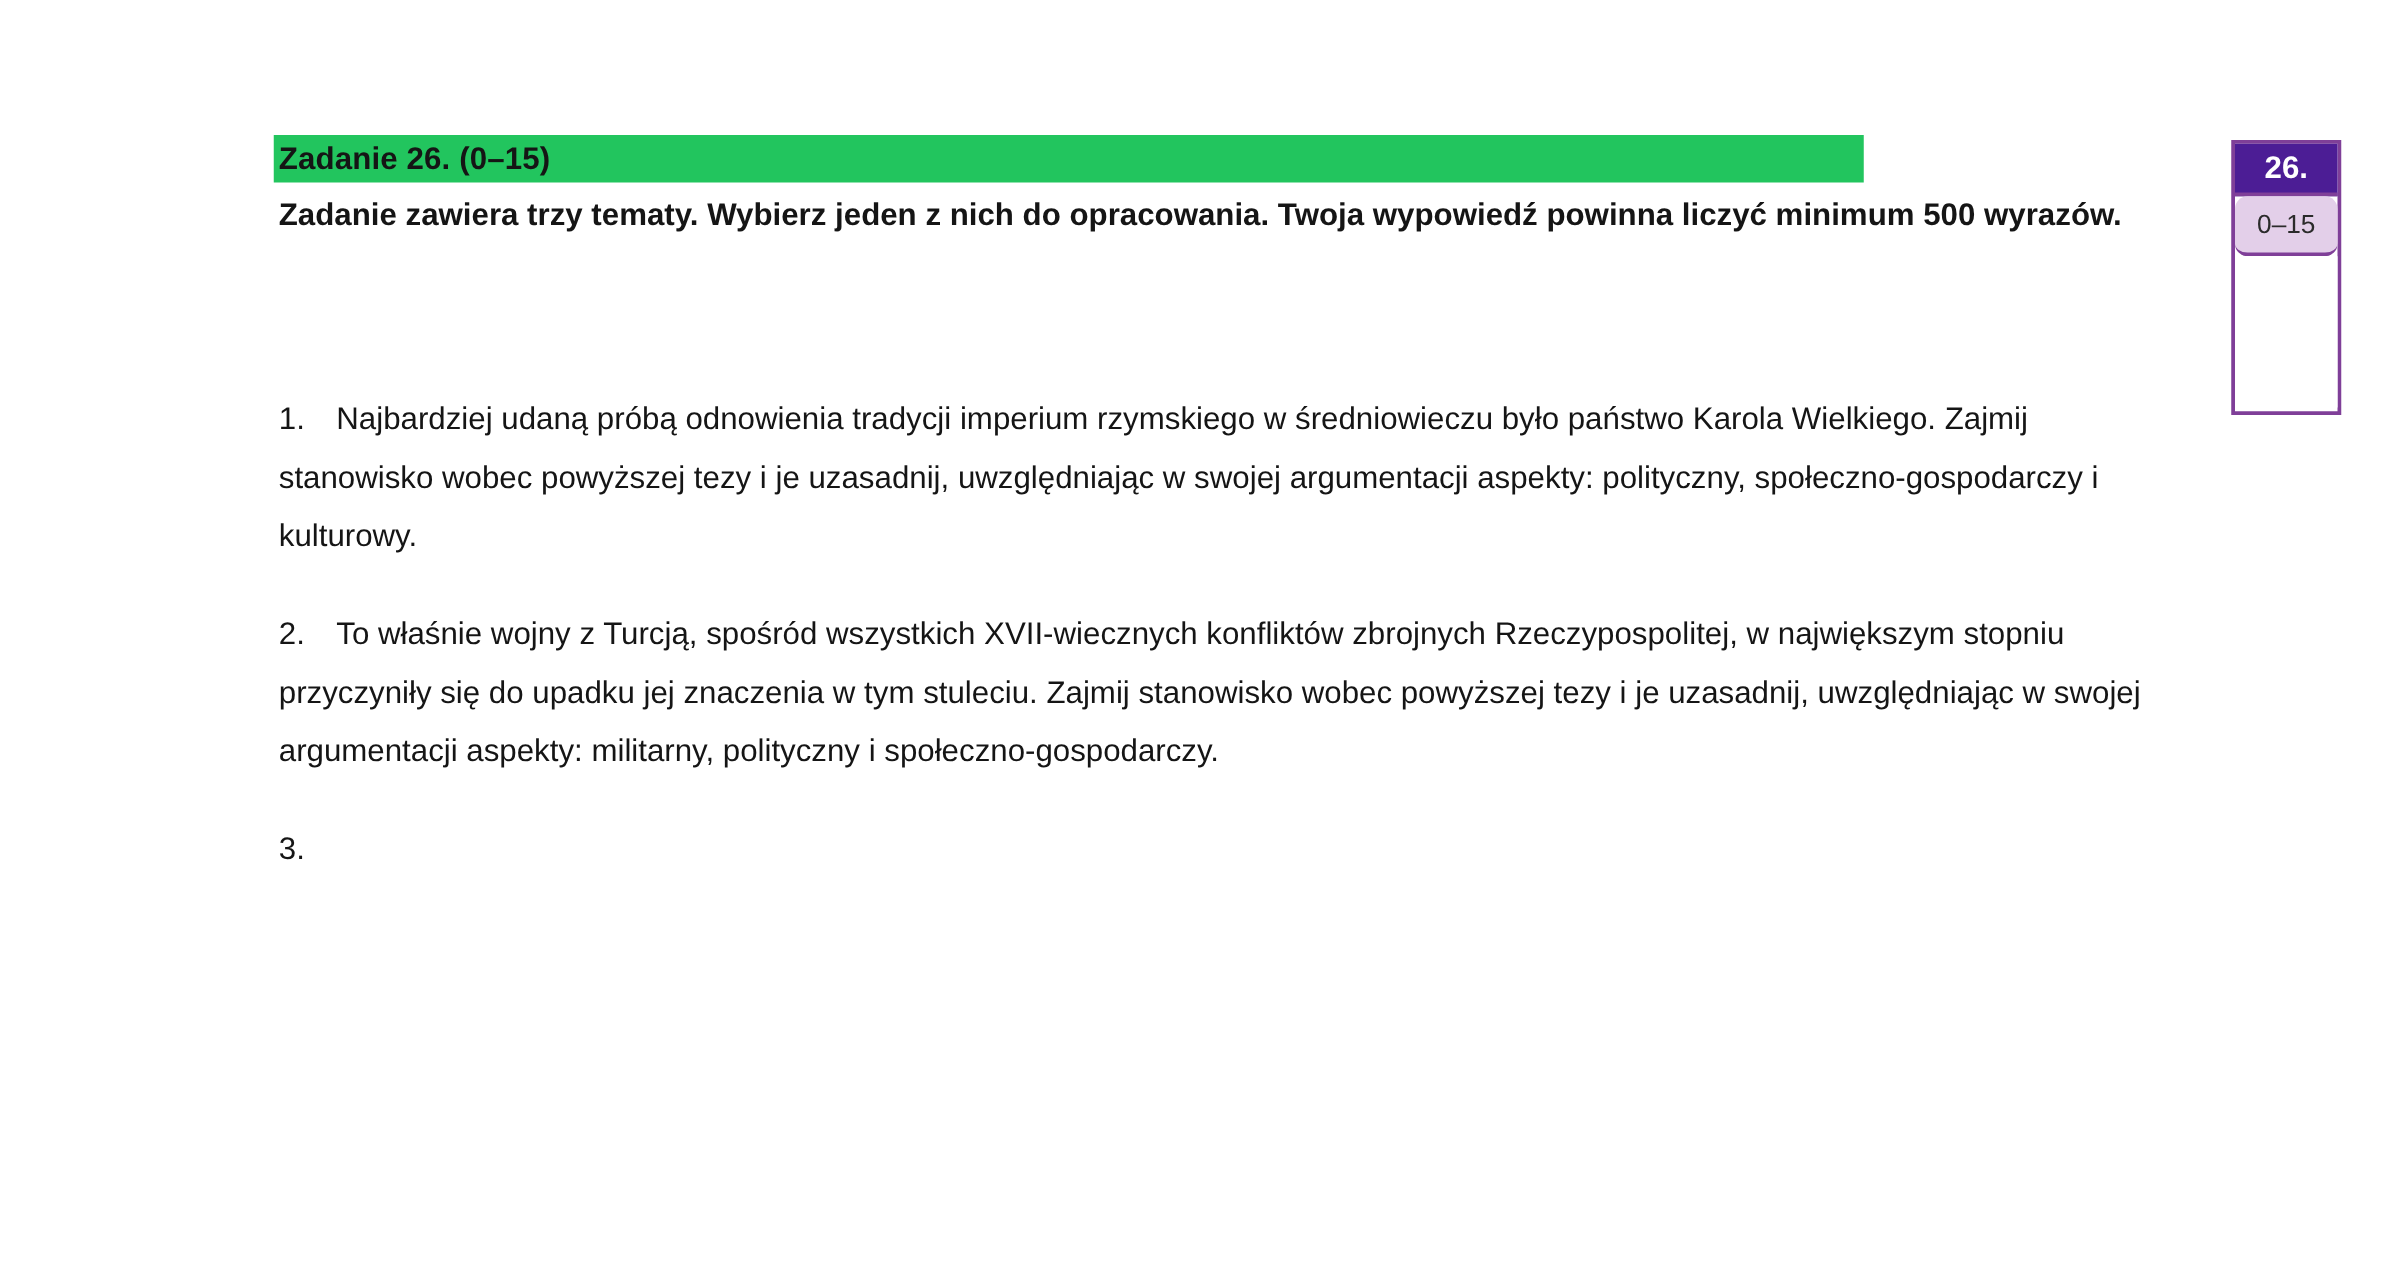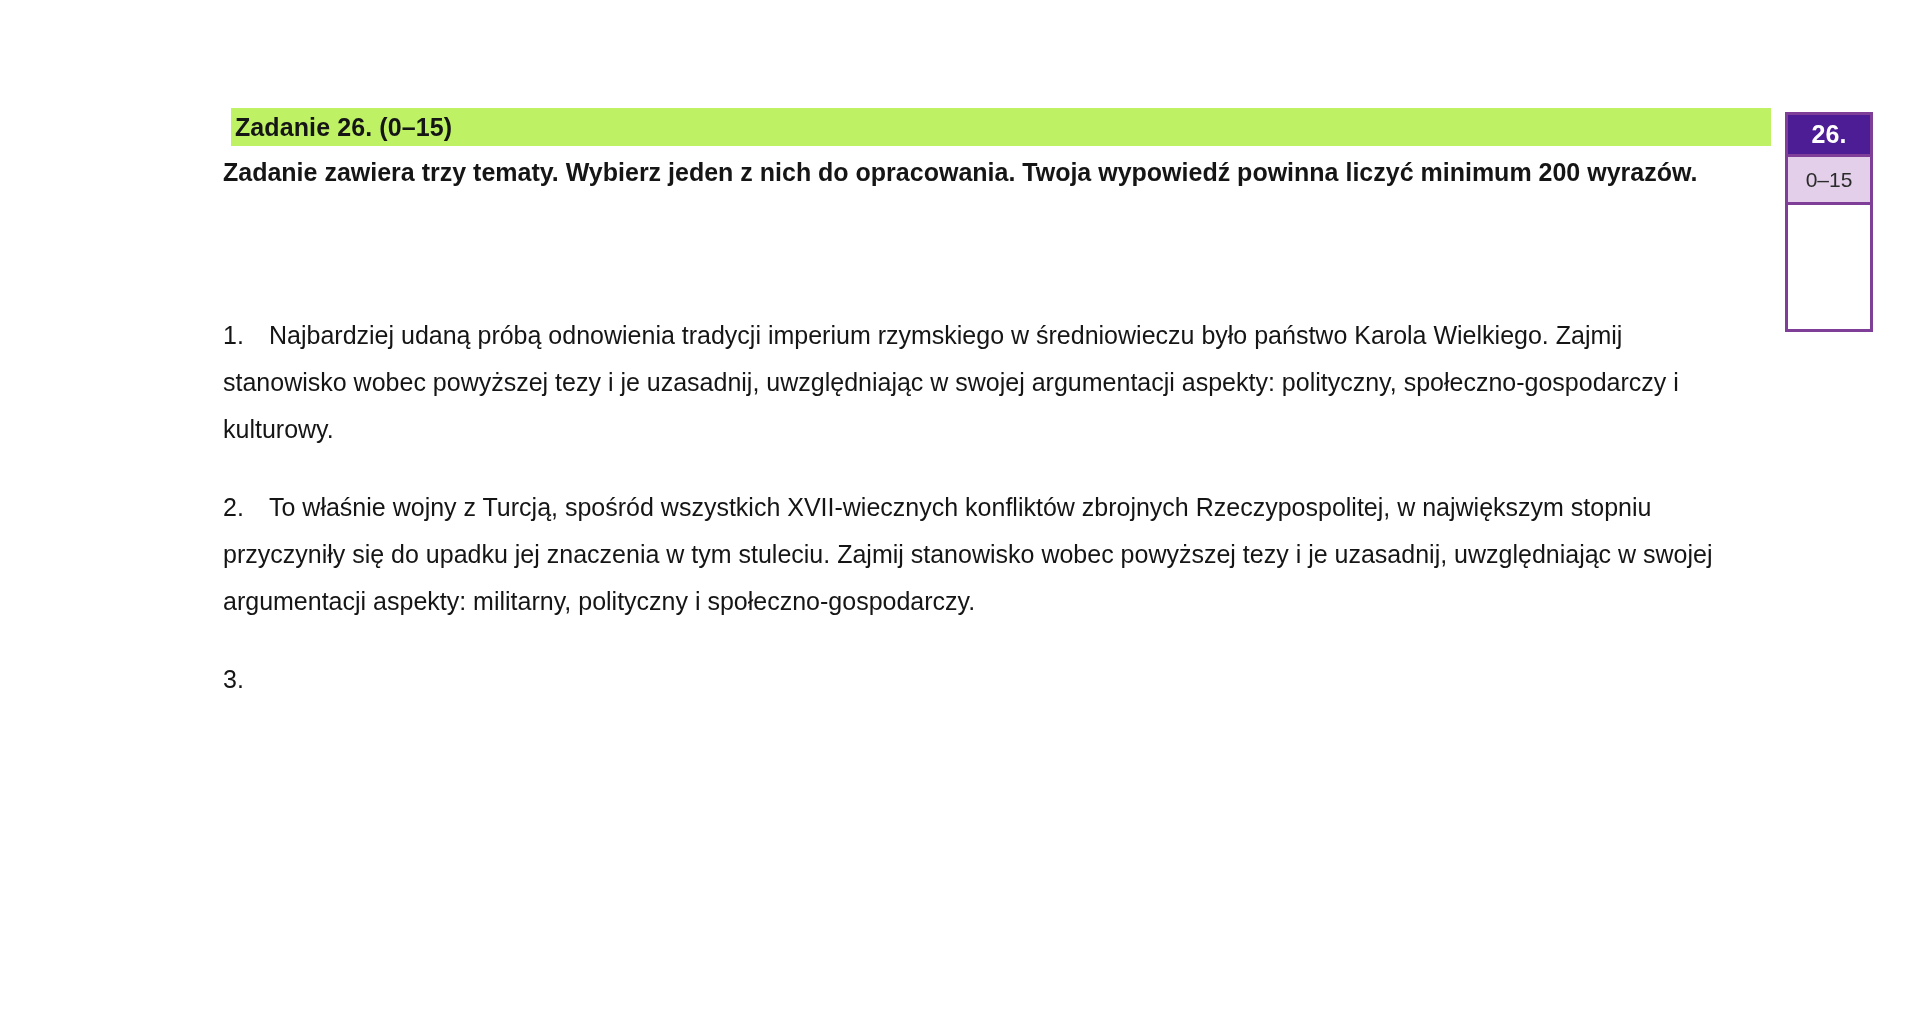--- a/index.html
+++ b/index.html
@@ -22,26 +22,25 @@
     top: 0;
     width: 1920px;
     height: 1012px;
   }
 
   
   .task-header {
     position: absolute;
     left: 219px;
     top: 108px;
-    width: 1540px;
+    width: 1272px;
     height: 38px;
-    background: #bef264;
+    background: #22c55e;
     display: flex;
     align-items: center;
-    margin-left: 12px;
   }
   .task-header-text {
     font-size: 25px;
     font-weight: bold;
     letter-spacing: 0.1px;
     color: #151515;
     padding-left: 4px;
   }
 
   
@@ -107,36 +106,37 @@
   .score-range {
     height: 48px;
     background: #e3cfe9;
     color: #2b2b2b;
     font-size: 21px;
     display: flex;
     align-items: center;
     justify-content: center;
     border-bottom: 3px solid #7f3f98;
     box-sizing: border-box;
+    border-radius: 10px;
   }
   .score-blank {
     height: 121px;
     background: #ffffff;
   }
 </style>
 </head>
 <body>
 
 <div class="page">
 
   <div class="task-header">
     <span class="task-header-text">Zadanie 26. (0–15)</span>
   </div>
 
-  <div class="instruction">Zadanie zawiera trzy tematy. Wybierz jeden z nich do opracowania. Twoja wypowiedź powinna liczyć minimum 200 wyrazów.</div>
+  <div class="instruction">Zadanie zawiera trzy tematy. Wybierz jeden z nich do opracowania. Twoja wypowiedź powinna liczyć minimum 500 wyrazów.</div>
 
   <div class="topics">
     <div class="topic">
       <span class="topic-num">1.</span>
       <span class="topic-body">Najbardziej udaną próbą odnowienia tradycji imperium rzymskiego w średniowieczu było państwo Karola Wielkiego. Zajmij stanowisko wobec powyższej tezy i je uzasadnij, uwzględniając w swojej argumentacji aspekty: polityczny, społeczno-gospodarczy i kulturowy.</span>
     </div>
     <div class="topic">
       <span class="topic-num">2.</span>
       <span class="topic-body">To właśnie wojny z Turcją, spośród wszystkich XVII-wiecznych konfliktów zbrojnych Rzeczypospolitej, w największym stopniu przyczyniły się do upadku jej znaczenia w tym stuleciu. Zajmij stanowisko wobec powyższej tezy i je uzasadnij, uwzględniając w swojej argumentacji aspekty: militarny, polityczny i społeczno-gospodarczy.</span>
     </div>

